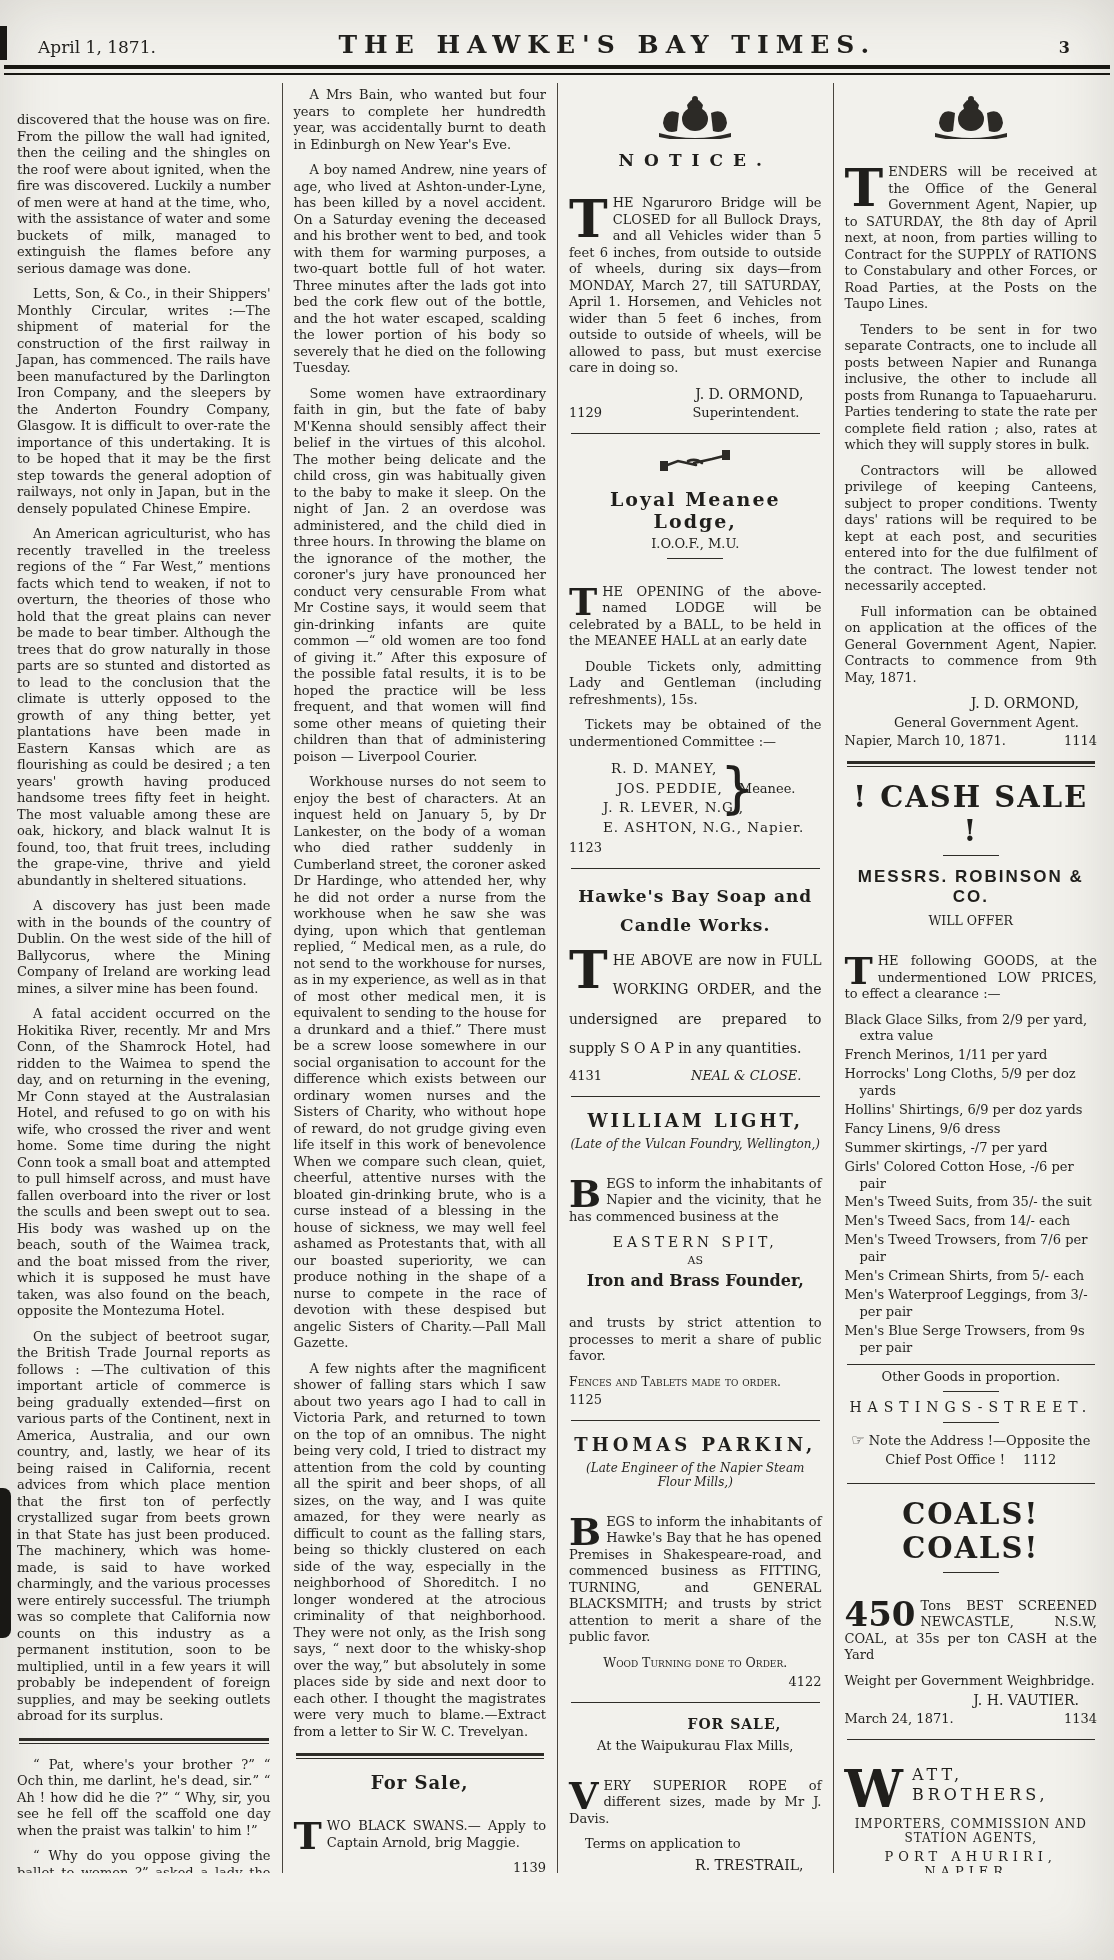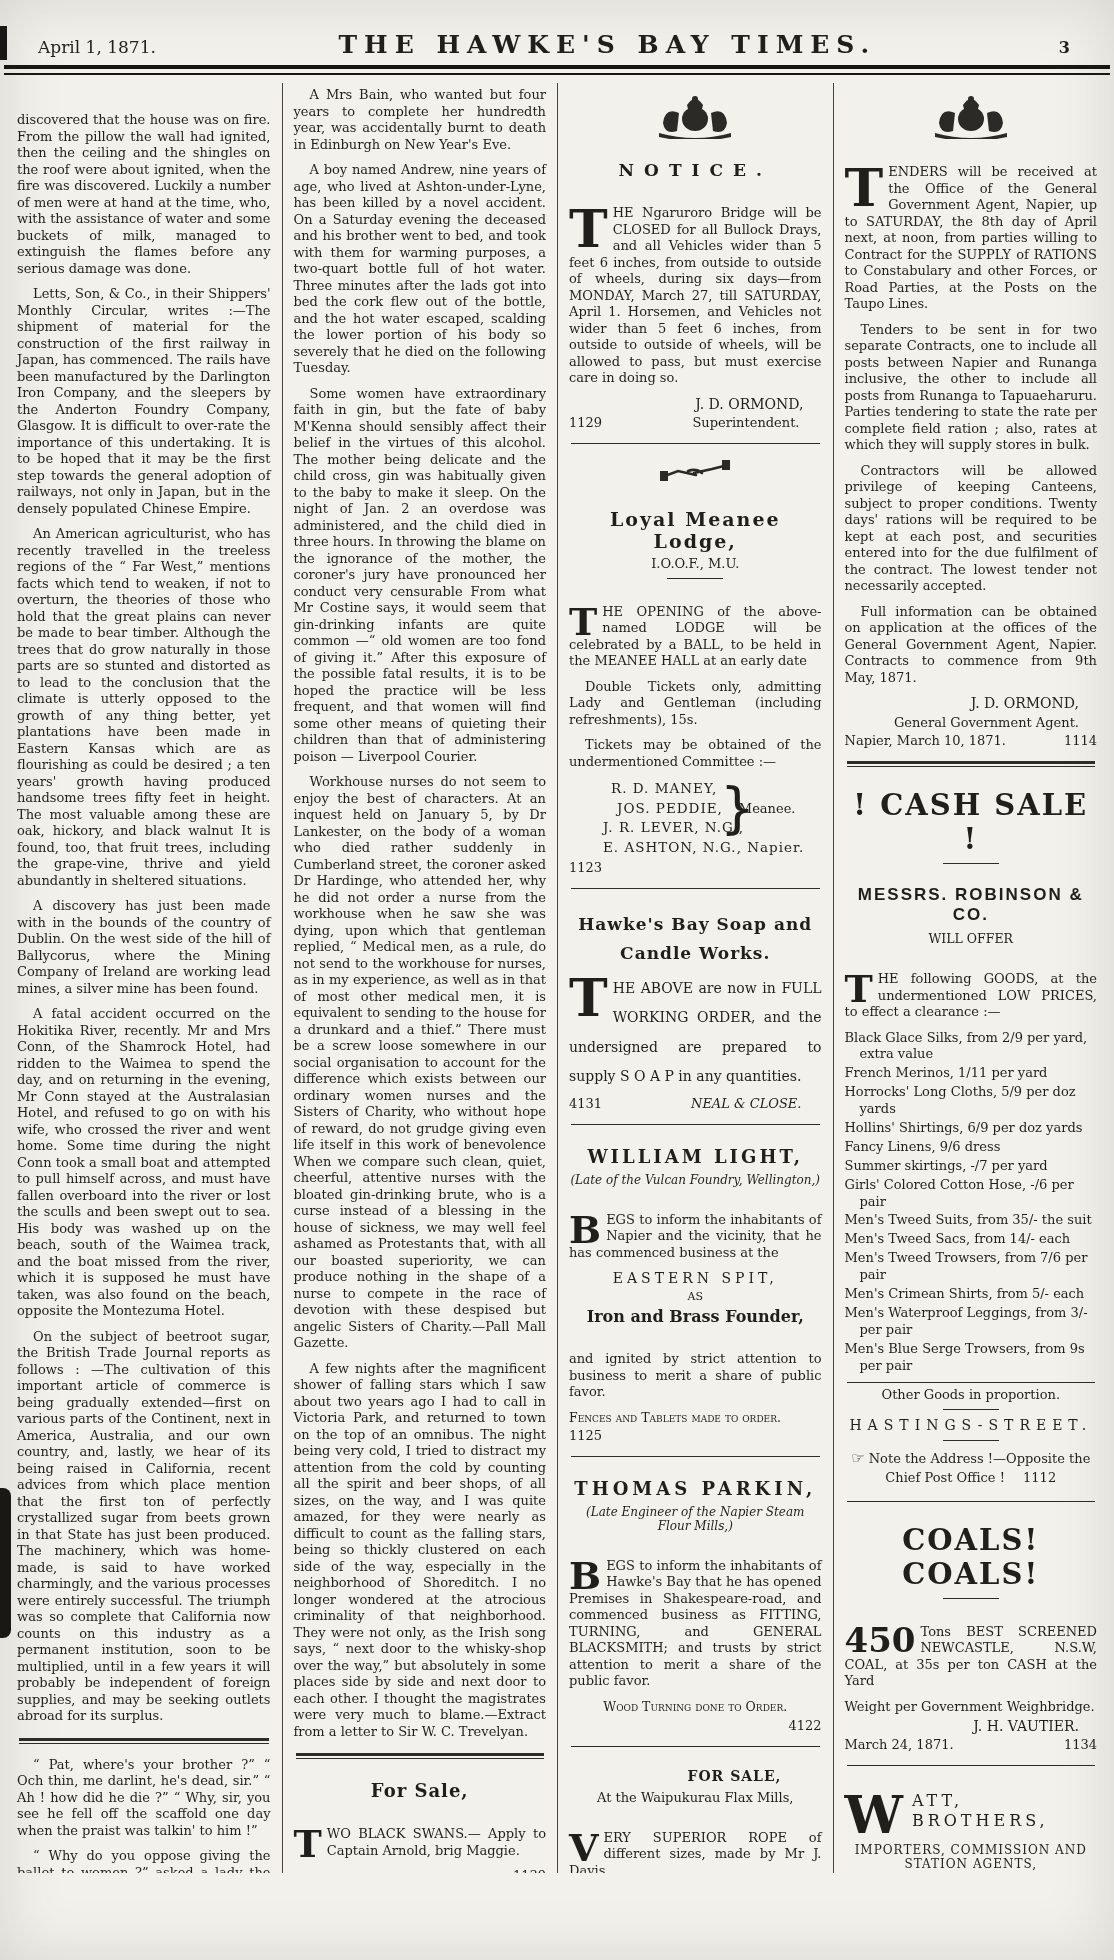--- a/index.html
+++ b/index.html
@@ -20,21 +20,21 @@
   
   .np-p{font-size:13px;line-height:1.27;text-align:justify;margin:0 0 9px 0;text-indent:16px;}
   .np-p.first{text-indent:0;margin-top:25px;}
   .divider{border-top:1px solid #2e2c27;margin:13px 2px;}
   .divider.double{border-top:3px solid #2e2c27;border-bottom:1px solid #2e2c27;height:2px;}
   .srule{width:56px;border-top:1.5px solid #2e2c27;margin:7px auto;}
   
   .dc{float:left;font-weight:700;font-size:38px;line-height:.78;padding:3px 5px 0 0;}
   .dc.big{font-size:52px;line-height:.8;}
   .ad{margin:4px 0;}
-  .ad-title{text-align:center;font-weight:700;font-size:17px;letter-spacing:3px;margin:21px 0 6px;}
+  .ad-title{text-align:center;font-weight:700;font-size:17px;letter-spacing:3px;margin:11px 0 6px;}
   .ad-title.huge{font-size:29px;letter-spacing:2px;}
   .ad-title.sans{font-family:"Liberation Sans",sans-serif;font-size:17px;letter-spacing:2px;font-weight:700;}
   .ad-title.script{font-size:18px;letter-spacing:1px;font-weight:700;}
   .ad-sub{text-align:center;font-style:italic;font-size:12px;margin:2px 0 6px;}
   .ad-line{text-align:center;font-size:13px;margin:4px 0;}
   .ad-line.caps{letter-spacing:4px;font-size:14px;font-weight:400;}
   .ad-line.small{font-size:11px;}
   .ad-line.bold{font-weight:700;font-size:16px;}
   .ad-line.sc{font-variant:small-caps;font-size:12.5px;}
   .ref-row{display:flex;justify-content:space-between;font-size:13px;margin:3px 0 2px;}
@@ -167,21 +167,21 @@
 
       <div class="divider"></div>
 
       <div class="ad">
         <div class="ad-title" style="font-size:18px;">WILLIAM LIGHT,</div>
         <div class="ad-sub">(Late of the Vulcan Foundry, Wellington,)</div>
         <p class="np-p first"><span class="dc">B</span><span>EGS to inform the inhabitants of Napier and the vicinity, that he has commenced business at the</span></p>
         <div class="ad-line caps">EASTERN SPIT,</div>
         <div class="ad-line small">AS</div>
         <div class="ad-line bold">Iron and Brass Founder,</div>
-        <p class="np-p first">and ignited by strict attention to business to merit a share of public favor.</p>
+        <p class="np-p first">and trusts by strict attention to processes to merit a share of public favor.</p>
         <div class="ref-row">
           <span class="ad-line sc" style="margin:0;">Fences and Tablets made to order.</span>
         </div>
         <div class="ref-row">
           <span>1125</span>
             <span></span>
         </div>
       </div>
 
       <div class="divider"></div>

